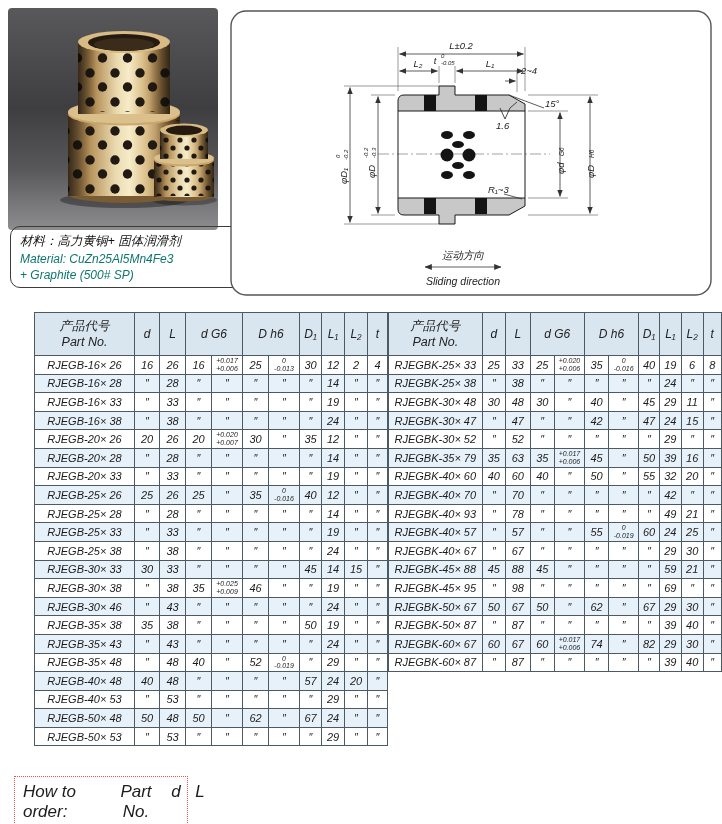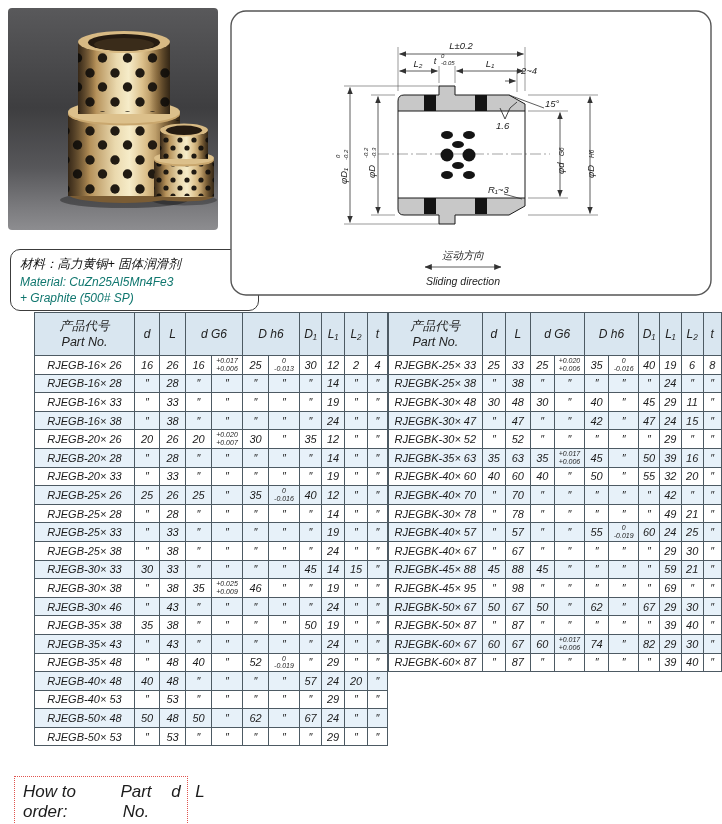--- a/index.html
+++ b/index.html
@@ -1,21 +1,21 @@
 <!DOCTYPE html>
 <html><head>
 <meta charset="utf-8">
 <style>
   html,body{margin:0;padding:0;background:#fff;}
   body{width:722px;height:824px;position:relative;font-family:"Liberation Sans","DejaVu Sans",sans-serif;color:#1c1c1c;}
   .abs{position:absolute;font-style:italic;}
   
   .photo{left:8px;top:8px;width:210px;height:222px;border-radius:4px;overflow:hidden;}
   
-  .material{left:10px;top:249px;width:249px;height:62px;border:1.3px solid #3c3c3c;border-radius:10px;padding:6px 9px;box-sizing:border-box;font-size:12px;line-height:1.4;}
+  .material{left:10px;top:226px;width:249px;height:62px;border:1.3px solid #3c3c3c;border-radius:10px;padding:6px 9px;box-sizing:border-box;font-size:12px;line-height:1.4;}
   .material .cn{font-size:12.5px;color:#111;}
   .material .en{color:#0f766e;}
   
   .diagram{left:228px;top:8px;width:486px;height:290px;}
   .diagram svg{display:block;}
   
   table{border-collapse:collapse;table-layout:fixed;font-size:11px;color:#1c1c1c;margin-left:20px;}
   th,td{border:1px solid #4d5a63;text-align:center;vertical-align:middle;padding:0;overflow:hidden;}
   thead th{background:#d9e6f0;height:42px;font-weight:normal;font-size:12px;color:#222;}
   th.part-h{font-size:12.5px;line-height:1.3;}
@@ -611,21 +611,21 @@
         <td>″</td>
         <td>″</td>
         <td>″</td>
         <td>″</td>
         <td>″</td>
         <td>29</td>
         <td>″</td>
         <td>″</td>
       </tr>
       <tr>
-        <td class="part">RJEGBK-35× 63</td>
+        <td class="part">RJEGBK-35× 79</td>
         <td>35</td>
         <td>63</td>
         <td>35</td>
         <td class="tol">+0.017
 +0.006</td>
         <td>45</td>
         <td>″</td>
         <td>50</td>
         <td>39</td>
         <td>16</td>
@@ -651,21 +651,21 @@
         <td>″</td>
         <td>″</td>
         <td>″</td>
         <td>″</td>
         <td>″</td>
         <td>42</td>
         <td>″</td>
         <td>″</td>
       </tr>
       <tr>
-        <td class="part">RJEGBK-30× 78</td>
+        <td class="part">RJEGBK-40× 93</td>
         <td>″</td>
         <td>78</td>
         <td>″</td>
         <td>″</td>
         <td>″</td>
         <td>″</td>
         <td>″</td>
         <td>49</td>
         <td>21</td>
         <td>″</td>

